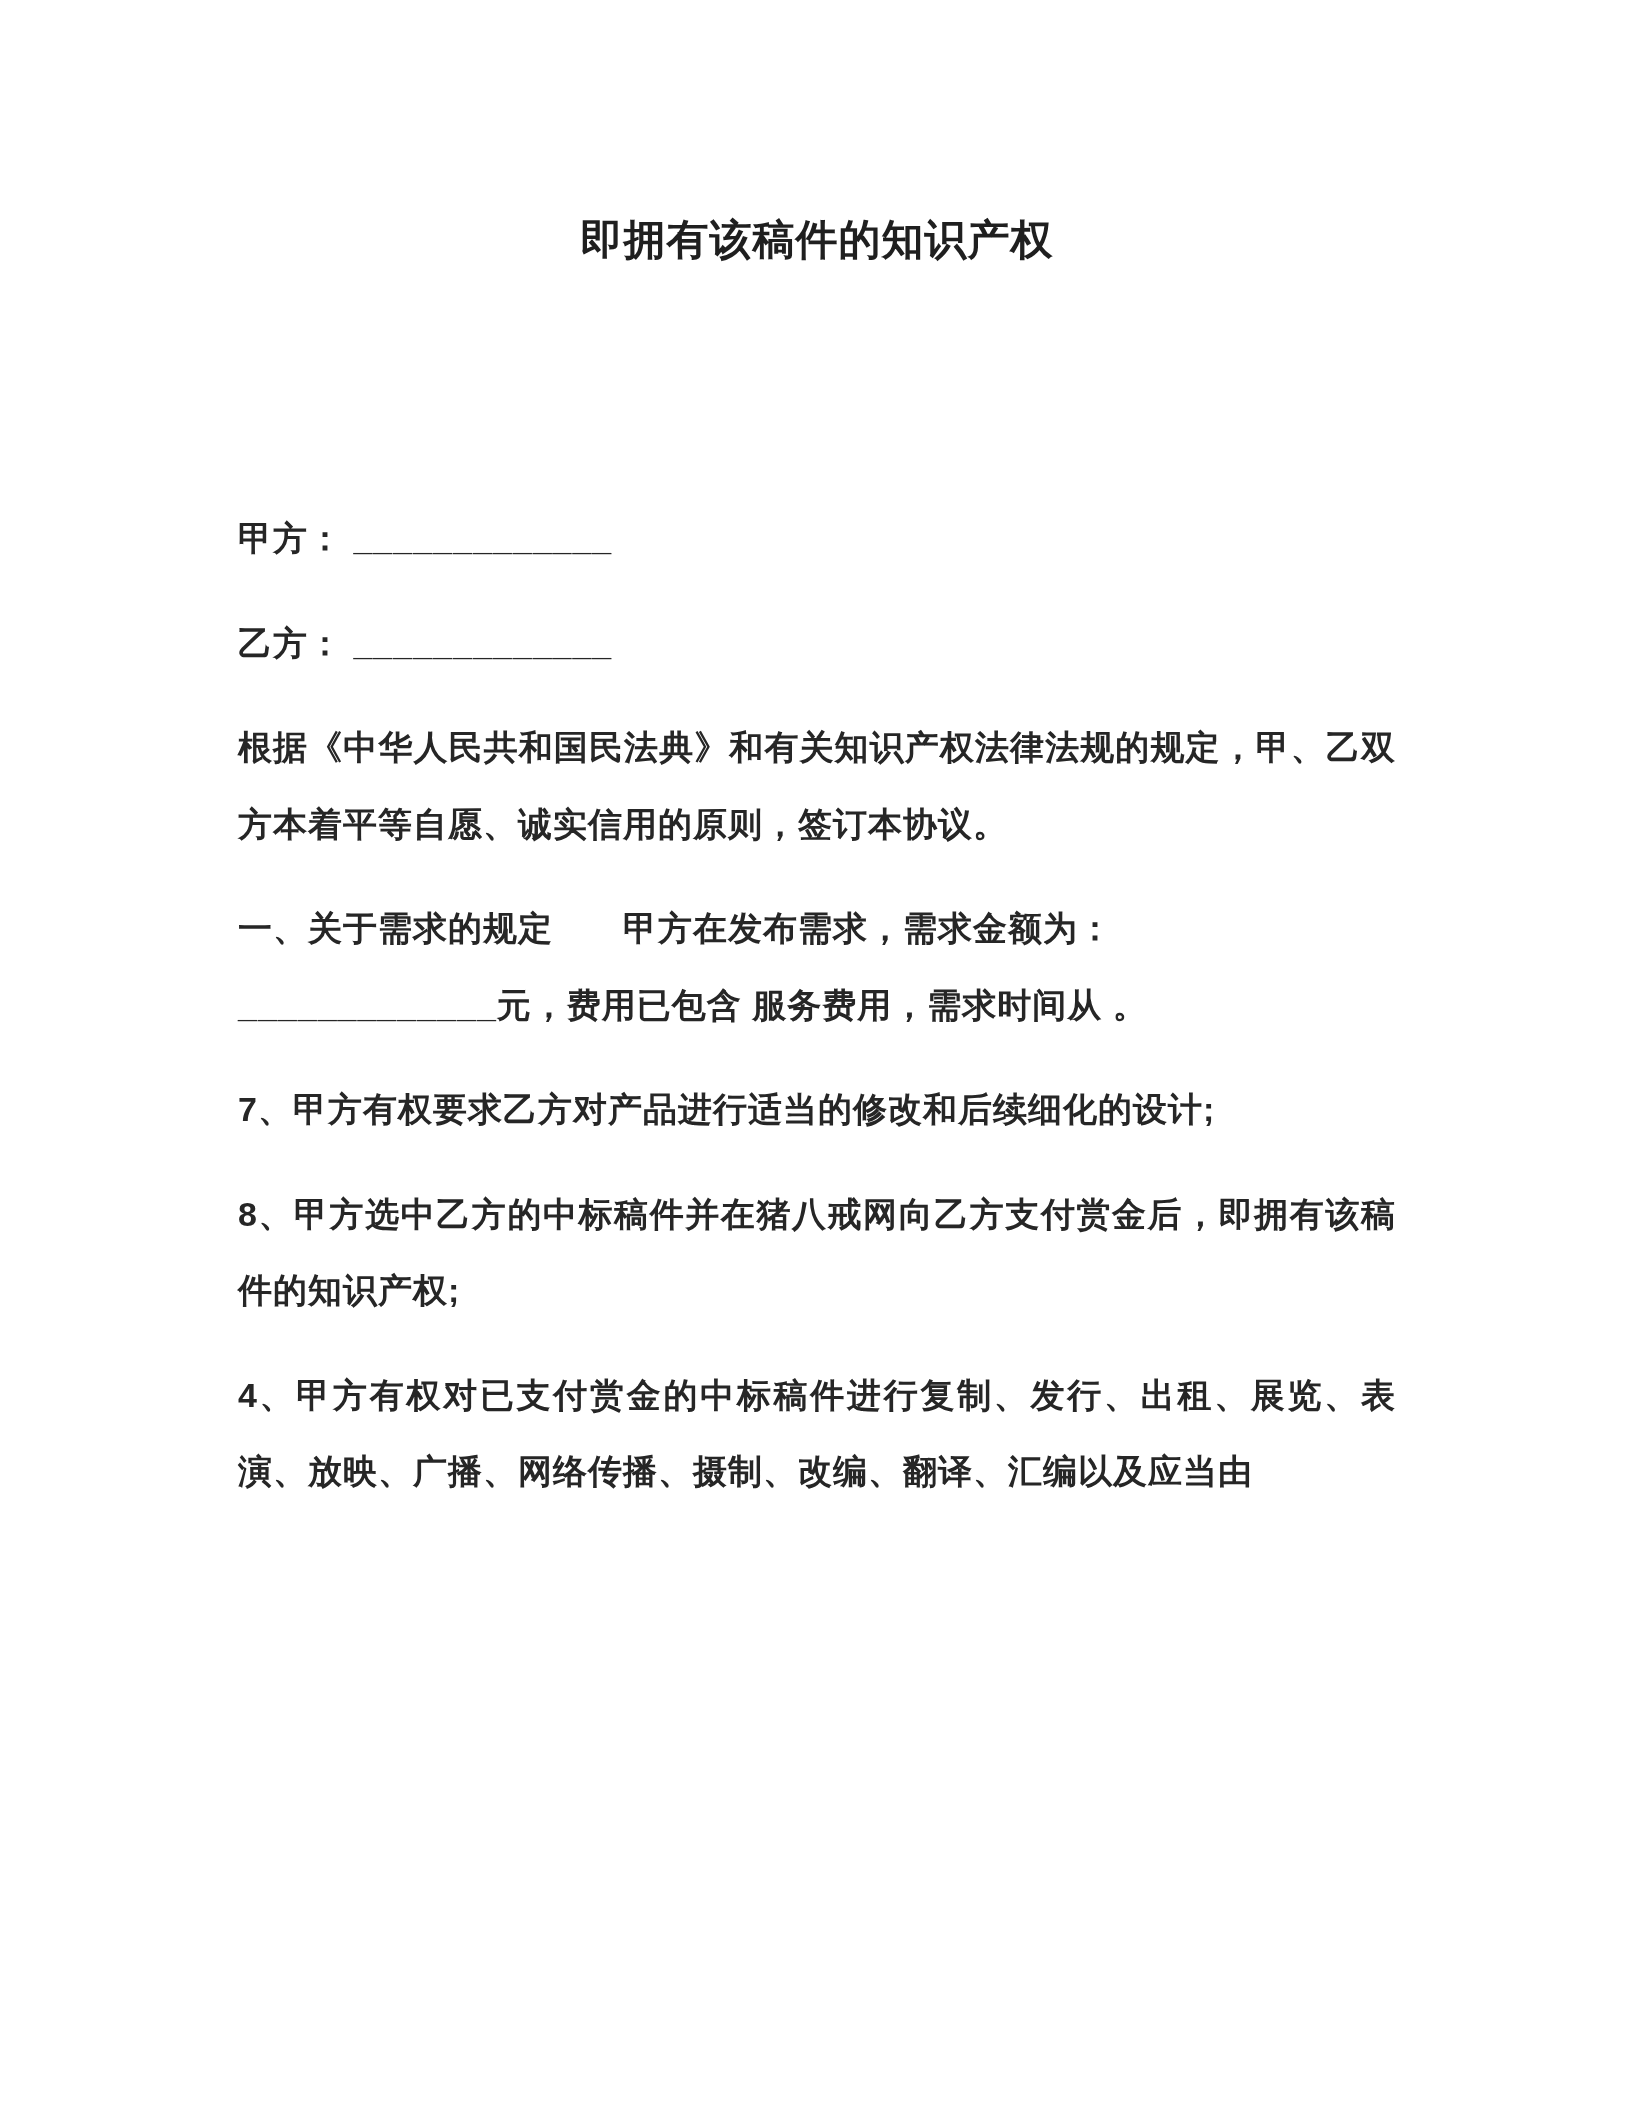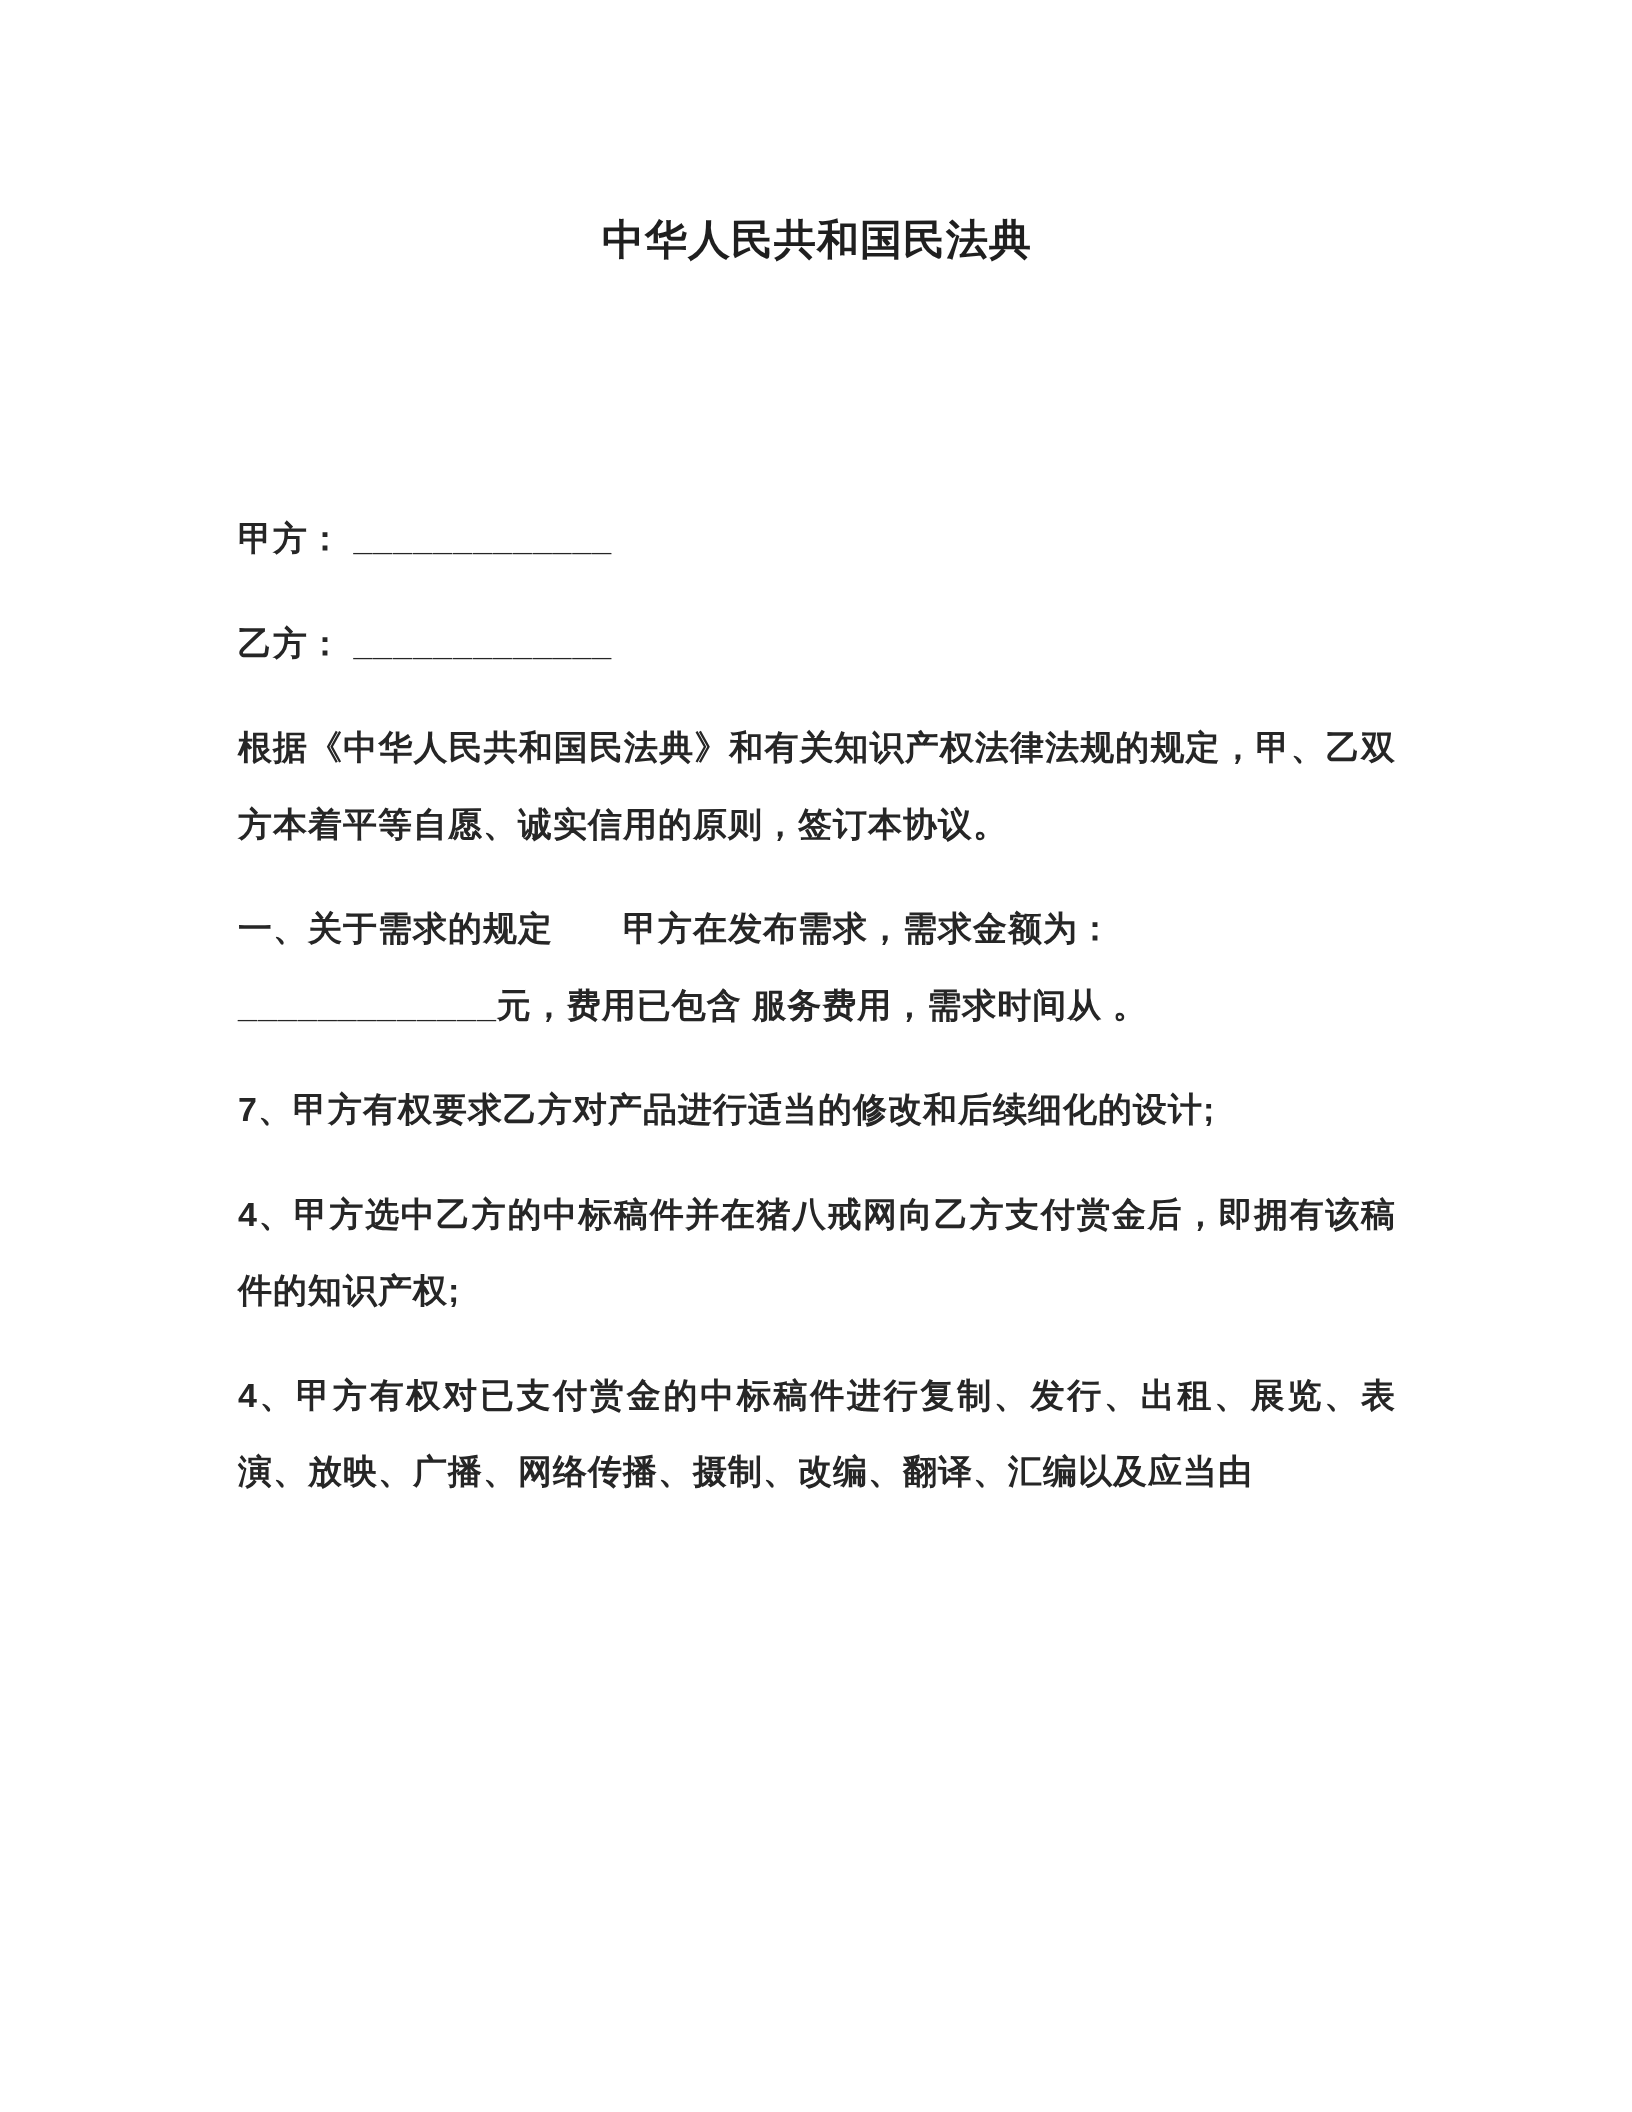--- a/index.html
+++ b/index.html
@@ -38,33 +38,33 @@
     margin: 0 0 28px 0;
     text-align: justify;
     white-space: pre-line;
     word-break: break-all;
   }
 </style>
 </head>
 <body>
 
 <div class="page">
-  <h1 class="doc-title">中华人民共和国民法典</h1>
+  <h1 class="doc-title">即拥有该稿件的知识产权</h1>
 
   <div class="doc-body">
     <p class="para">甲方：  _____________</p>
 
     <p class="para">乙方： _____________</p>
 
     <p class="para">根据《中华人民共和国民法典》和有关知识产权法律法规的规定，甲、乙双方本着平等自愿、诚实信用的原则，签订本协议。</p>
 
     <p class="para">一、关于需求的规定　　甲方在发布需求，需求金额为：
 _____________元，费用已包含 服务费用，需求时间从 。</p>
 
 
 
     <p class="para">7、甲方有权要求乙方对产品进行适当的修改和后续细化的设计;</p>
 
-    <p class="para">4、甲方选中乙方的中标稿件并在猪八戒网向乙方支付赏金后，即拥有该稿件的知识产权;</p>
+    <p class="para">8、甲方选中乙方的中标稿件并在猪八戒网向乙方支付赏金后，即拥有该稿件的知识产权;</p>
 
     <p class="para">4、甲方有权对已支付赏金的中标稿件进行复制、发行、出租、展览、表演、放映、广播、网络传播、摄制、改编、翻译、汇编以及应当由</p>
   </div>
 </div>
 
 </body></html>

